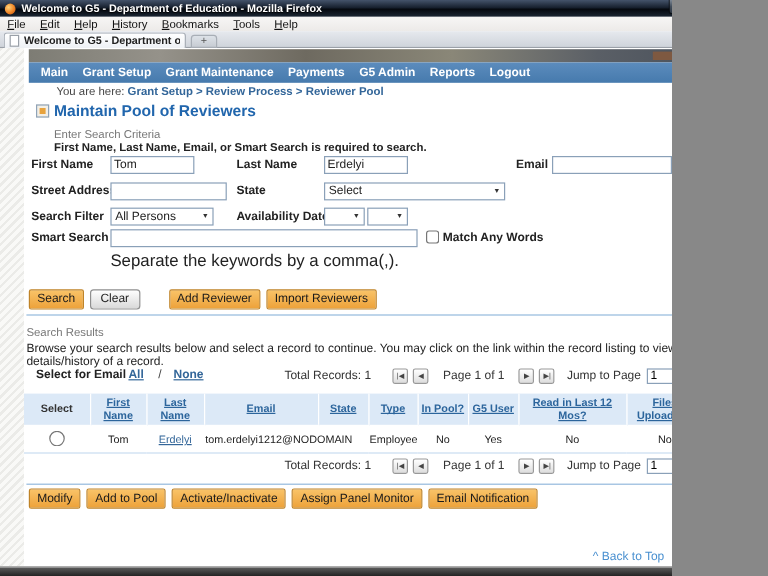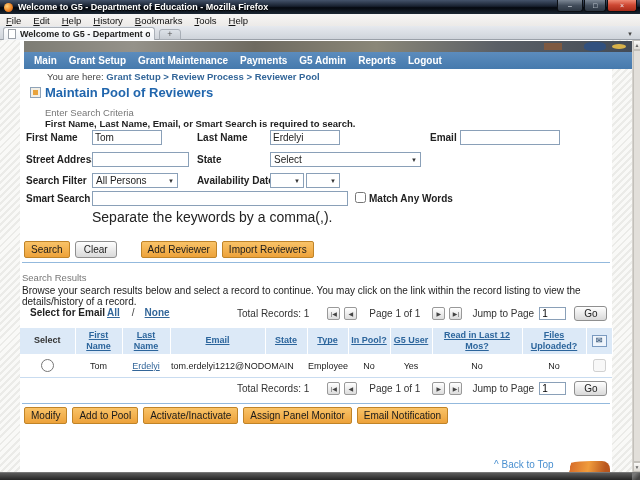--- a/index.html
+++ b/index.html
@@ -1,18 +1,18 @@
 <!DOCTYPE html>
 <html><head>
 <meta charset="utf-8">
 <style>
   * { margin:0; padding:0; box-sizing:border-box; }
   html,body { background:#888; }
   #frame {
-    position:relative; width:640px; height:480px; overflow:hidden;
+    position:relative; width:560px; height:480px; overflow:hidden;
     font-family:"Liberation Sans", sans-serif; background:#fff;padding-left:45px;
   }
   .abs { position:absolute; }
 
   
   .titlebar {
     left:0; top:0; width:640px; height:14px;
     background:linear-gradient(#44536a, #17202e 45%, #05090f 55%, #1b2633);
     display:flex; align-items:center;
   }

